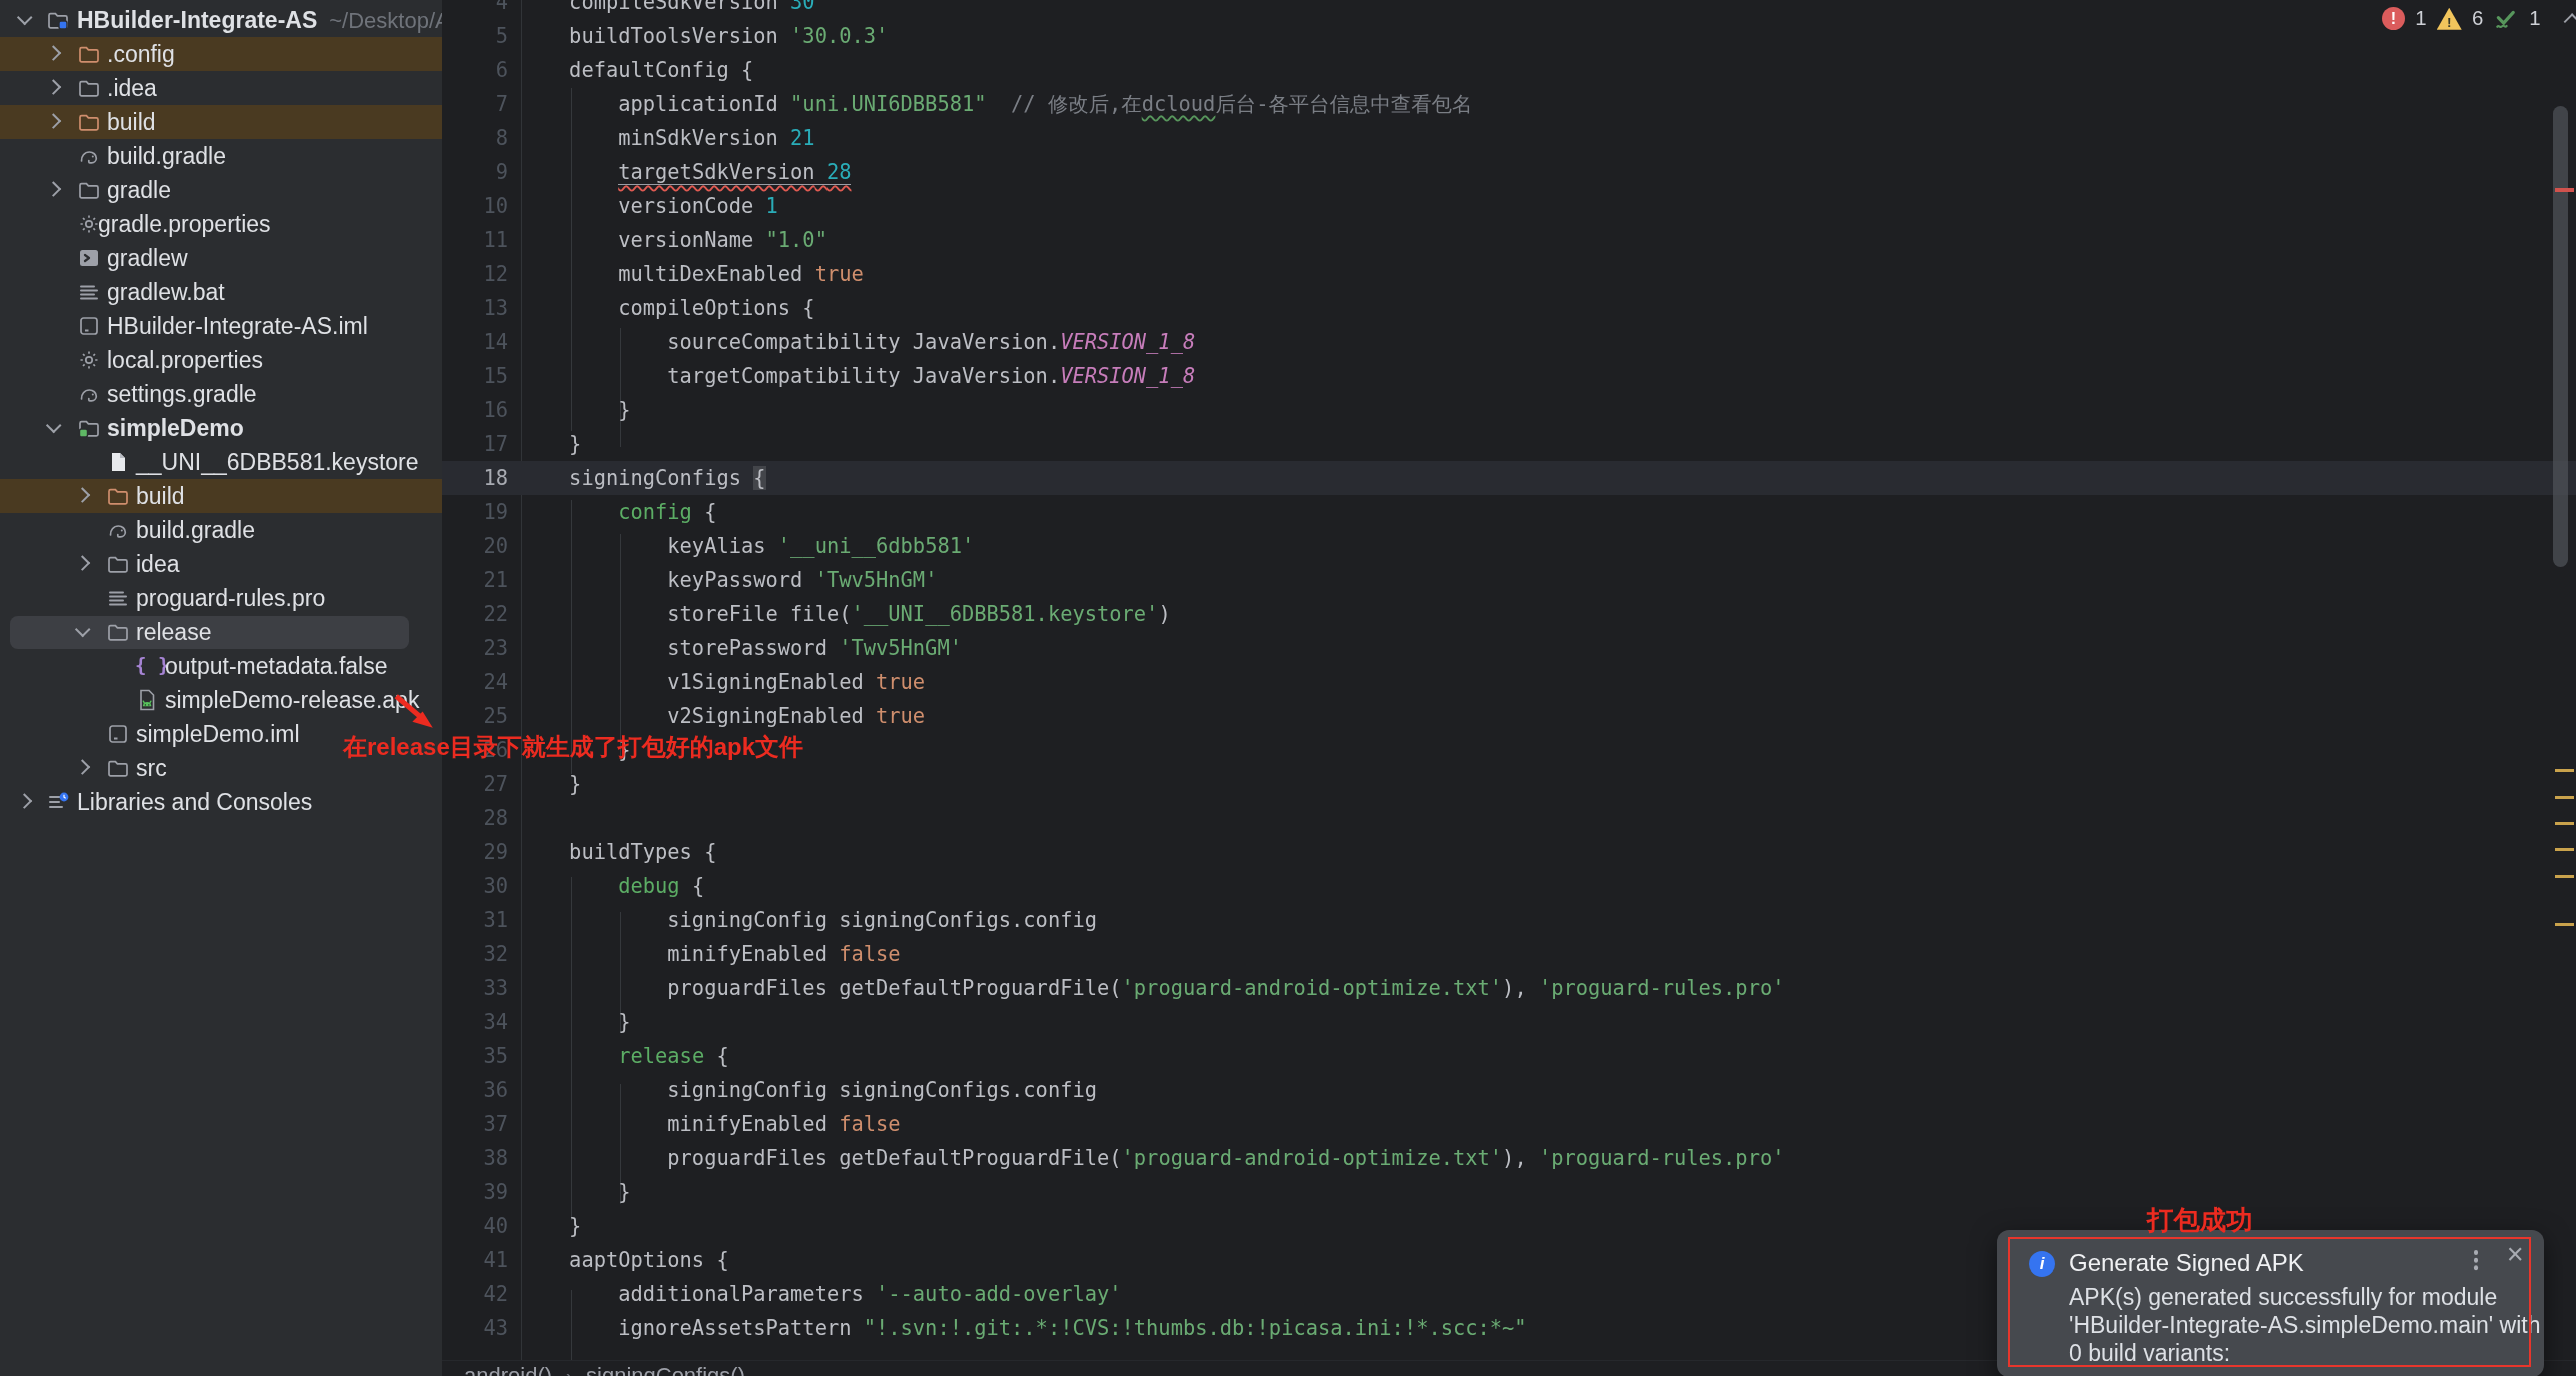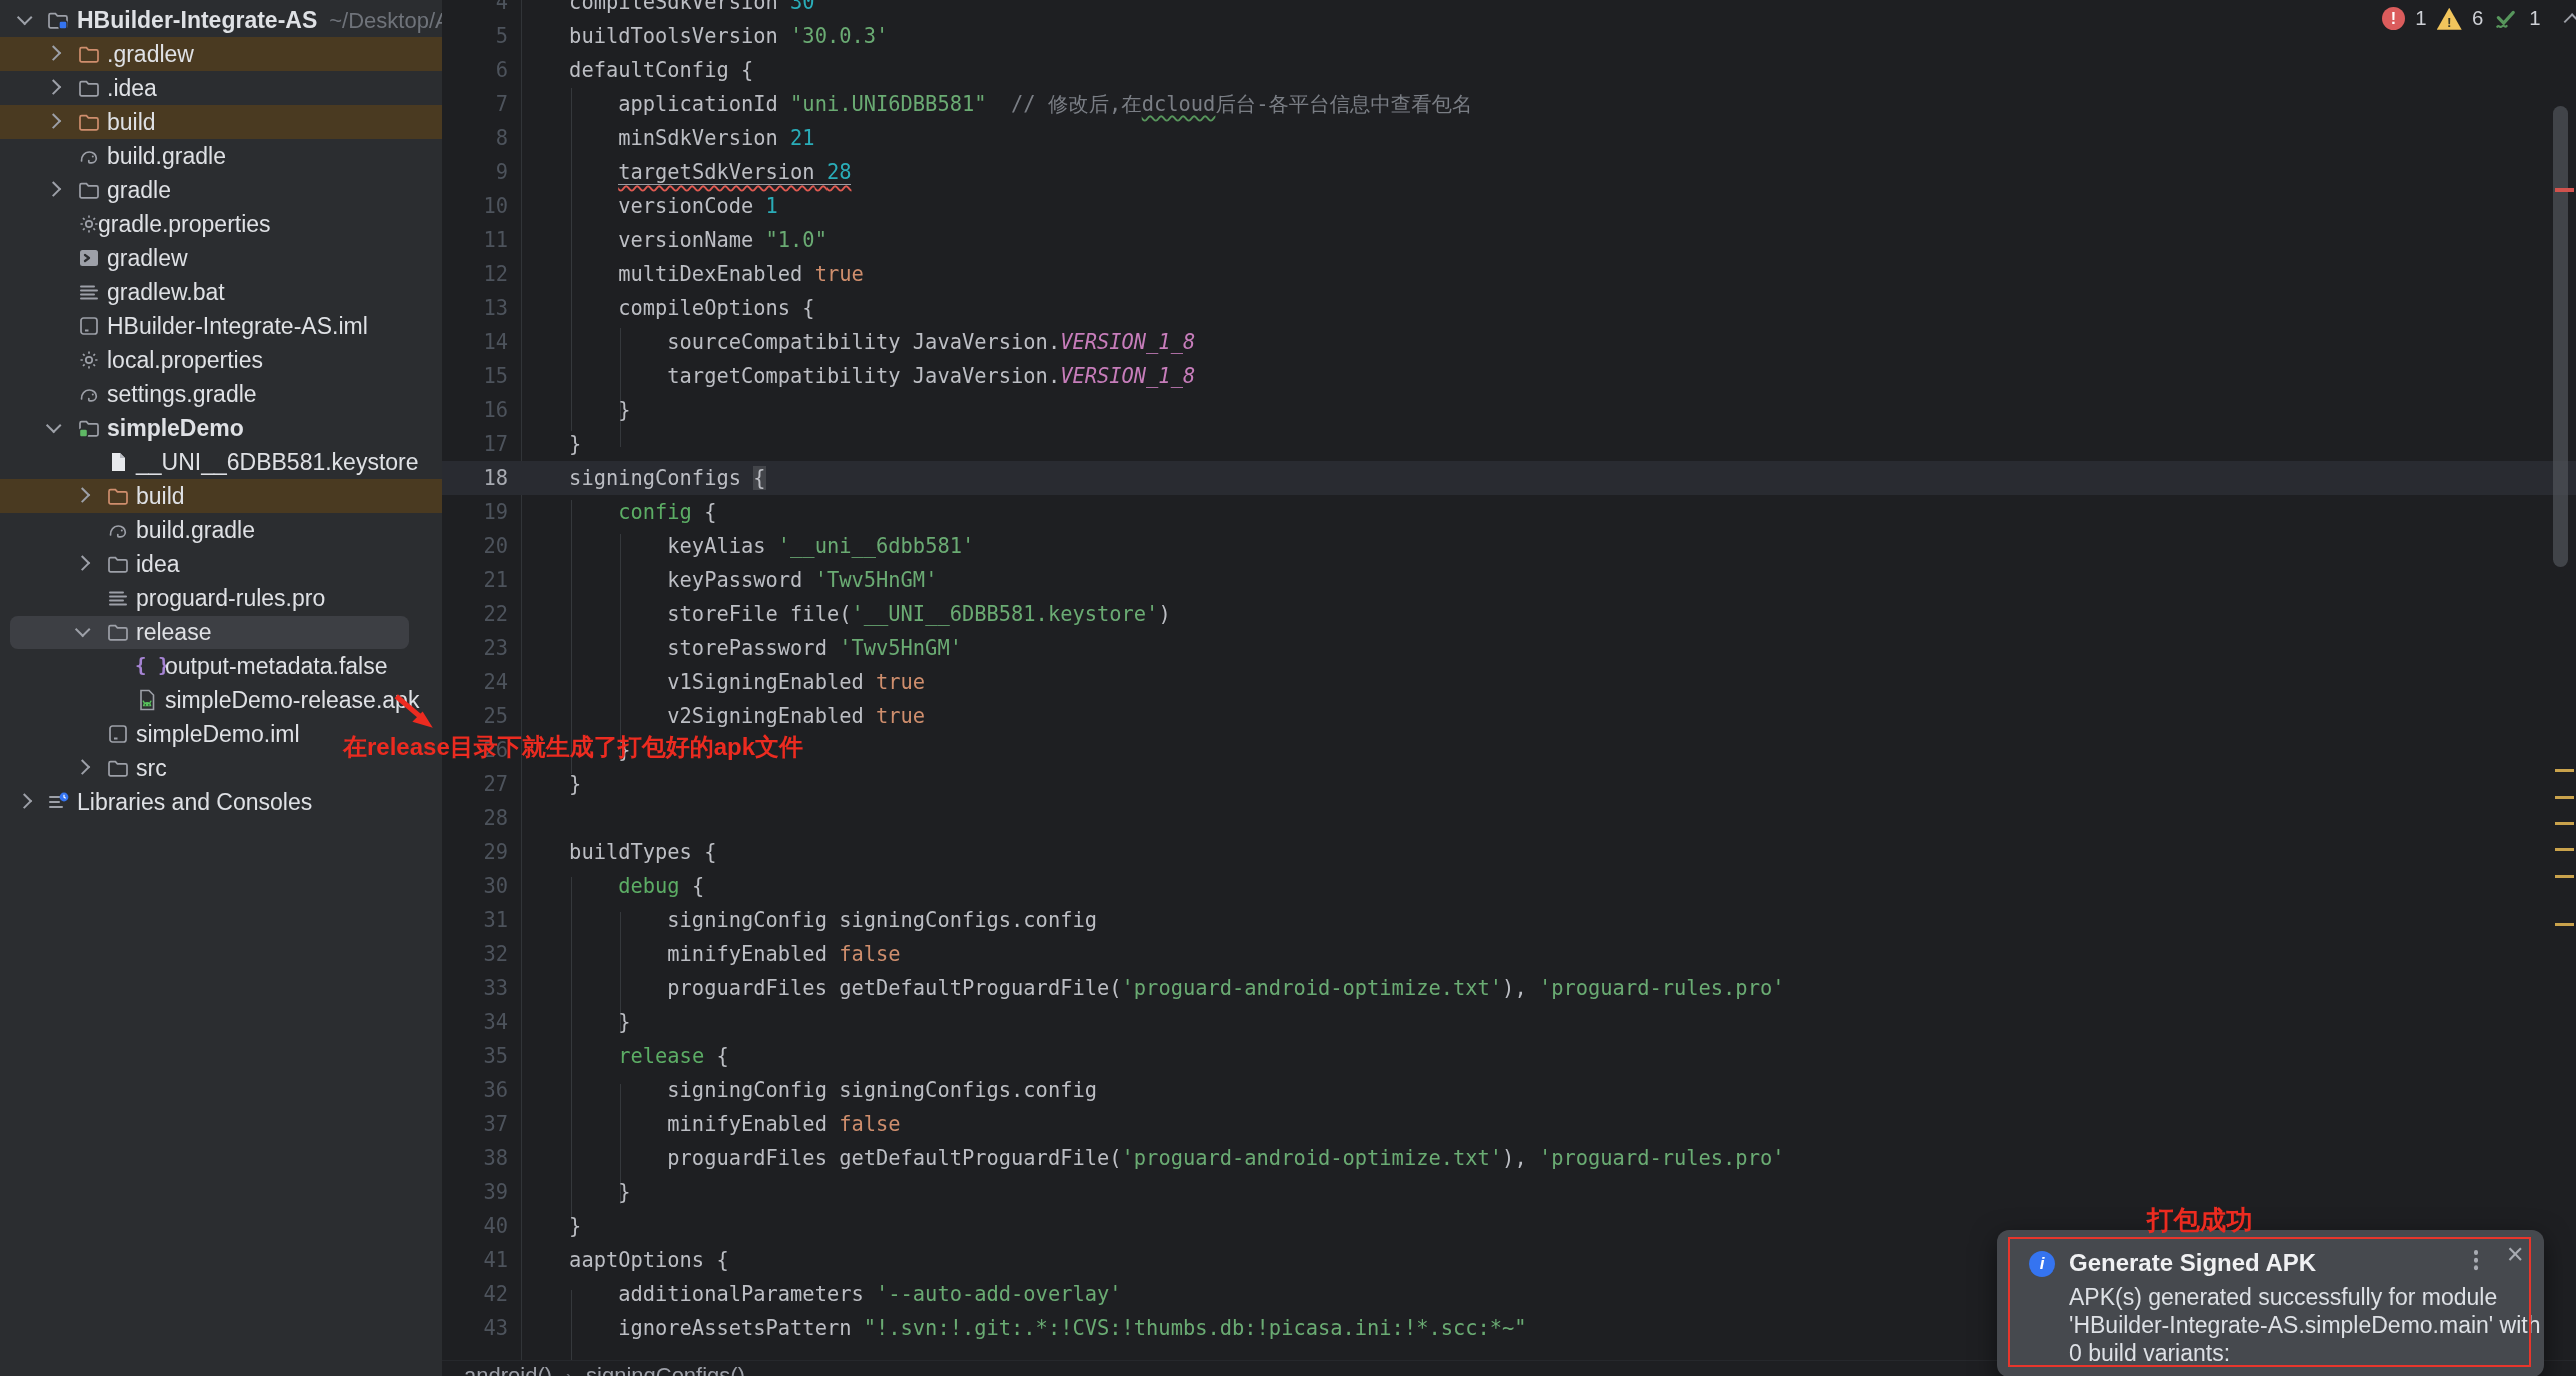--- a/index.html
+++ b/index.html
@@ -46,21 +46,21 @@
   
   #scroll-thumb{position:absolute;left:2553px;top:106px;width:15.3px;height:461px;background:#4e5157;opacity:.75;border-radius:7.7px;z-index:3}
   .stripe{position:absolute;left:2555px;width:19px;z-index:4}
   
   #breadcrumb-bar{position:absolute;left:442px;right:0;top:1360px;height:16px;background:#1e1f22;border-top:0.9px solid #26282c;overflow:hidden;z-index:4}
   #breadcrumb-bar .bc{position:absolute;left:22px;top:1.7px;font-size:22px;color:#9da0a8;white-space:nowrap}
   .bc-sep{color:#6f737a;margin:0 13.6px;font-size:20.4px}
   
   #notif{position:absolute;left:1997px;top:1230px;width:547px;height:147px;background:#46494e;border-radius:12px;
     box-shadow:0 8.5px 25.6px rgba(0,0,0,.5);z-index:6}
-  #notif-title{position:absolute;left:72px;top:19px;font-size:24px;font-weight:bold;color:#f0f1f3}
+  #notif-title{position:absolute;left:72px;top:19px;font-size:24px;font-weight:normal;color:#f0f1f3}
   #notif-body{position:absolute;left:72px;top:53px;width:477px;font-size:23px;line-height:28px;color:#dde0e5}
   #info-ic{position:absolute;left:32px;top:21px;width:26.4px;height:26.4px;border-radius:50%;background:#3574f0;color:#fff;
     font-weight:bold;font-size:17px;display:flex;align-items:center;justify-content:center;font-style:italic}
   #kebab{position:absolute;right:66px;top:20.4px;width:4.3px;height:4.3px;border-radius:50%;background:#a8abb2;
     box-shadow:0 7.7px 0 #a8abb2,0 15.3px 0 #a8abb2}
   #notif-close{position:absolute;right:20.4px;top:10.2px;font-size:29px;color:#a8abb2;line-height:29px}
   
   .red-note{position:absolute;color:#ec2b20;font-weight:bold;white-space:nowrap;z-index:7}
   #ann-rect{position:absolute;left:2008px;top:1237px;width:519px;height:126px;border:2.6px solid #e8362c;z-index:7}
   #ann-arrow{position:absolute;left:375px;top:681px;z-index:7}
@@ -77,21 +77,21 @@
             <path d="M3 7.2c0-.9.7-1.6 1.6-1.6h4.8l2 2.3h8c.9 0 1.6.7 1.6 1.6v8.7c0 .9-.7 1.6-1.6 1.6H4.6c-.9 0-1.6-.7-1.6-1.6z" fill="none" stroke="#9da0a8" stroke-width="1.7"></path>
             <rect x="13" y="13" width="8" height="8" rx="2" fill="#3574f0" stroke="#2b2d30" stroke-width="1.4"></rect>
           </svg></span>
         <span class="tlabel b" style="left: 77px;">HBuilder-Integrate-AS<span class="tpath">~/Desktop/An</span></span>
       </div>
       <div class="trow hl">
         <span class="chev right" style="left: 48px;"></span>
         <span class="ticon" style="left: 77px;"><svg width="24" height="24" viewBox="0 0 24 24">
             <path d="M3 7.2c0-.9.7-1.6 1.6-1.6h4.8l2 2.3h8c.9 0 1.6.7 1.6 1.6v8.7c0 .9-.7 1.6-1.6 1.6H4.6c-.9 0-1.6-.7-1.6-1.6z" fill="none" stroke="#cf8e6d" stroke-width="1.7"></path>
           </svg></span>
-        <span class="tlabel" style="left: 107px;">.gradlew</span>
+        <span class="tlabel" style="left: 107px;">.config</span>
       </div>
       <div class="trow">
         <span class="chev right" style="left: 48px;"></span>
         <span class="ticon" style="left: 77px;"><svg width="24" height="24" viewBox="0 0 24 24">
             <path d="M3 7.2c0-.9.7-1.6 1.6-1.6h4.8l2 2.3h8c.9 0 1.6.7 1.6 1.6v8.7c0 .9-.7 1.6-1.6 1.6H4.6c-.9 0-1.6-.7-1.6-1.6z" fill="none" stroke="#9da0a8" stroke-width="1.7"></path>
           </svg></span>
         <span class="tlabel" style="left: 107px;">.idea</span>
       </div>
       <div class="trow hl">
         <span class="chev right" style="left: 48px;"></span>

